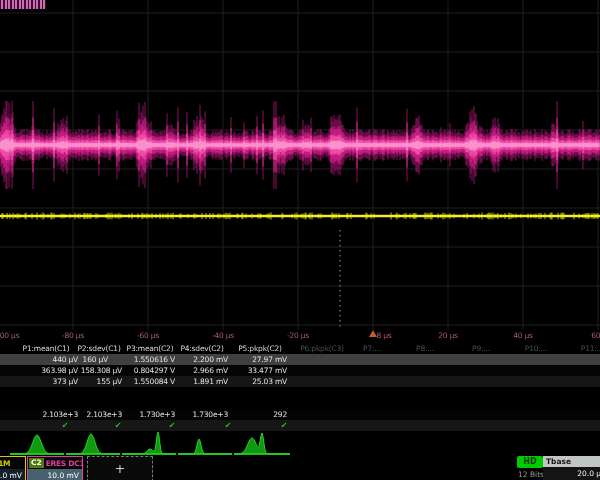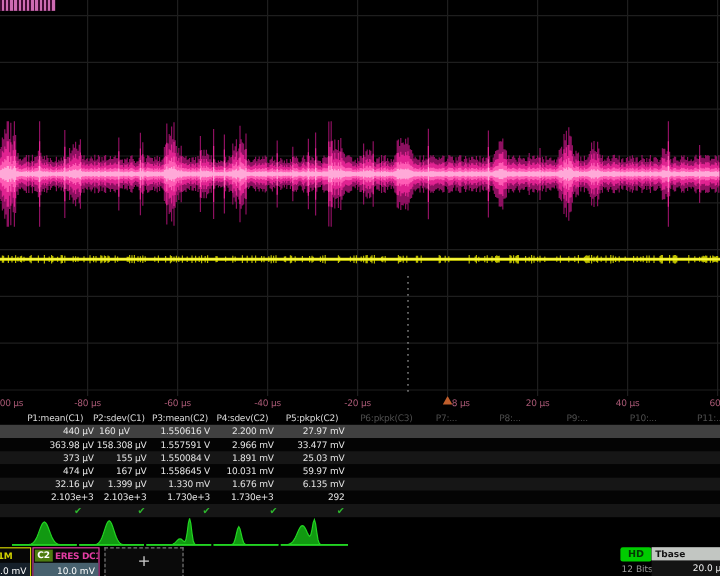--- a/index.html
+++ b/index.html
@@ -123,45 +123,31 @@
     <div class="mrow" style="top:354px;background:#404040;">
       <span class="val" style="right:522px;">440 µV</span>
       <span class="val" style="right:492px;">160 µV</span>
       <span class="val" style="right:425px;">1.550616 V</span>
       <span class="val" style="right:372px;">2.200 mV</span>
       <span class="val" style="right:313px;">27.97 mV</span>
     </div>
     <div class="mrow" style="top:365px;background:#040404;">
       <span class="val" style="right:522px;text-align:right;">363.98 µV</span>
       <span class="val" style="right:478px;">158.308 µV</span>
-      <span class="val" style="right:425px;">1.557591 V</span>
+      <span class="val" style="right:425px;">0.804297 V</span>
       <span class="val" style="right:372px;">2.966 mV</span>
       <span class="val" style="right:313px;">33.477 mV</span>
     </div>
     <div class="mrow" style="top:376px;background:#161616;">
       <span class="val" style="right:522px;">373 µV</span>
       <span class="val" style="right:478px;">155 µV</span>
       <span class="val" style="right:425px;">1.550084 V</span>
       <span class="val" style="right:372px;">1.891 mV</span>
       <span class="val" style="right:313px;">25.03 mV</span>
     </div>
-    <div class="mrow" style="top:387px;background:#040404;">
-      <span class="val" style="right:522px;">474 µV</span>
-      <span class="val" style="right:478px;">167 µV</span>
-      <span class="val" style="right:425px;">1.558645 V</span>
-      <span class="val" style="right:372px;">10.031 mV</span>
-      <span class="val" style="right:313px;">59.97 mV</span>
-    </div>
-    <div class="mrow" style="top:398px;background:#161616;">
-      <span class="val" style="right:522px;">32.16 µV</span>
-      <span class="val" style="right:478px;">1.399 µV</span>
-      <span class="val" style="right:425px;">1.330 mV</span>
-      <span class="val" style="right:372px;">1.676 mV</span>
-      <span class="val" style="right:313px;">6.135 mV</span>
-    </div>
     <div class="mrow" style="top:409px;background:#040404;">
       <span class="val" style="right:522px;">2.103e+3</span>
       <span class="val" style="right:478px;">2.103e+3</span>
       <span class="val" style="right:425px;">1.730e+3</span>
       <span class="val" style="right:372px;">1.730e+3</span>
       <span class="val" style="right:313px;">292</span>
     </div>
     <div class="mrow" style="top:420px;background:#161616;">
       <span class="chk" style="left:65px;">✔</span>
       <span class="chk" style="left:118px;">✔</span>

